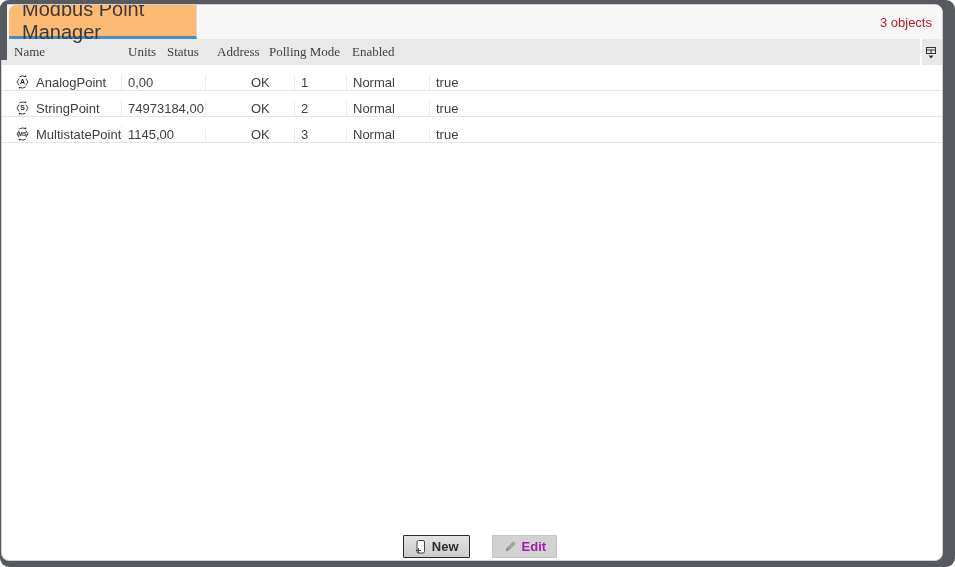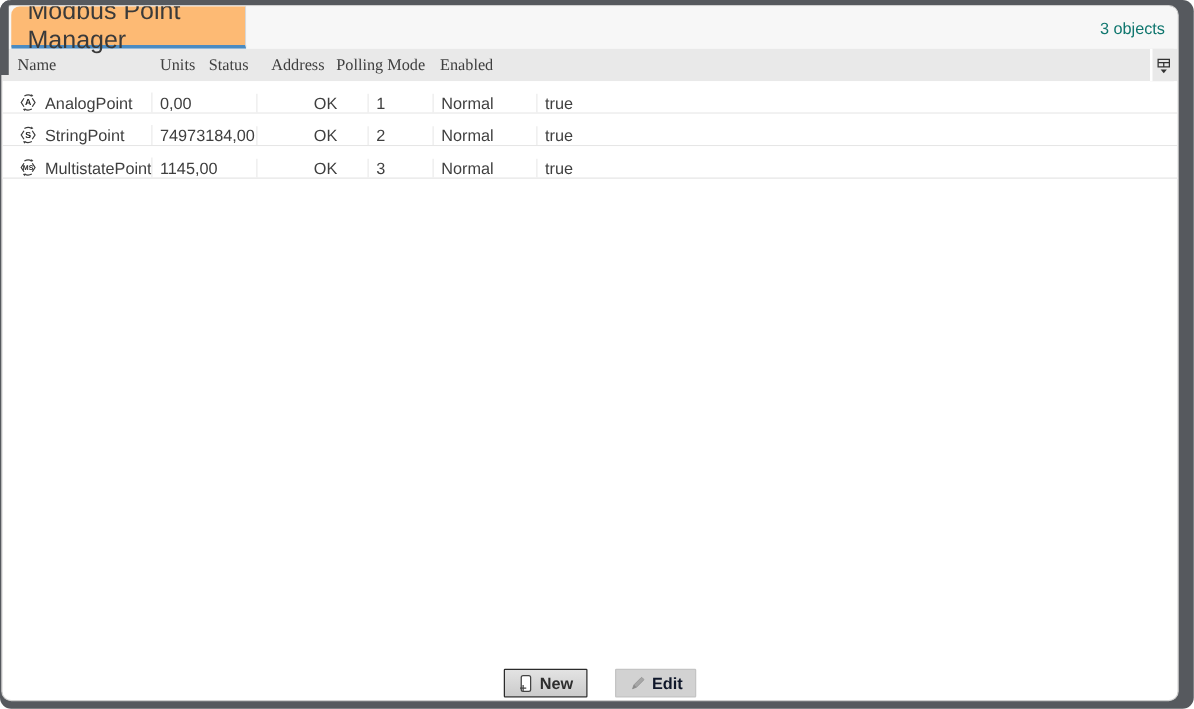--- a/index.html
+++ b/index.html
@@ -22,21 +22,21 @@
   .tabbar { height:34px; background:#f7f7f7; display:flex; align-items:stretch; }
   .tab {
     margin-left:7px; width:188px; background:#fdba74;
     border-right:1px solid #d8d8d8; border-bottom:3px solid #4a8bc2;
     border-top-left-radius:7px; box-sizing:border-box;
     display:flex; align-items:center; padding-left:13px;
     font-size:20px; color:#3a3a3a; cursor:default;
   }
   .tab-fill {
     flex:1; display:flex; align-items:center; justify-content:flex-end;
-    padding-right:10px; font-size:13px; color:#0f766e;
+    padding-right:10px; font-size:13px; color:#b91c1c;
   }
   
   .header-row {
     height:26px; background:#e9e9e9; display:flex; align-items:stretch;
     font-size:13px; color:#3f3f3f; padding-right:3px; box-sizing:border-box;font-family:Liberation Serif, serif;
   }
   .hcell {
     padding-left:6px; box-sizing:border-box; white-space:nowrap;
     overflow:hidden; display:flex; align-items:center;
   }
@@ -73,21 +73,21 @@
   .btn {
     height:23px; display:flex; align-items:center; gap:5px;
     padding:0 10px; font-size:13px; font-weight:bold; box-sizing:border-box;
     border-radius:1px;
   }
   .btn-new {
     background:linear-gradient(#e3e3e3,#cbcbcb);
     border:1px solid #2b2b2b; color:#2e2e2e; cursor:pointer;
   }
   .btn-edit {
-    background:#d2d2d2; border:1px solid #c4c4c4; color:#0f172a; cursor:default;
+    background:#d2d2d2; border:1px solid #c4c4c4; color:#a21caf; cursor:default;
   }
 </style>
 </head>
 <body>
 
 <div class="panel">
 
   <div class="tabbar">
     <div class="tab">
       <span>Modbus Point Manager</span>

